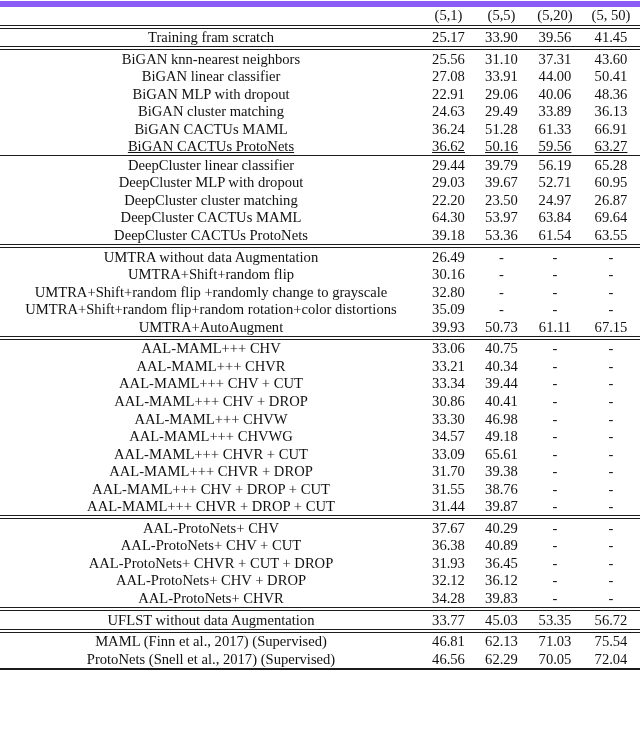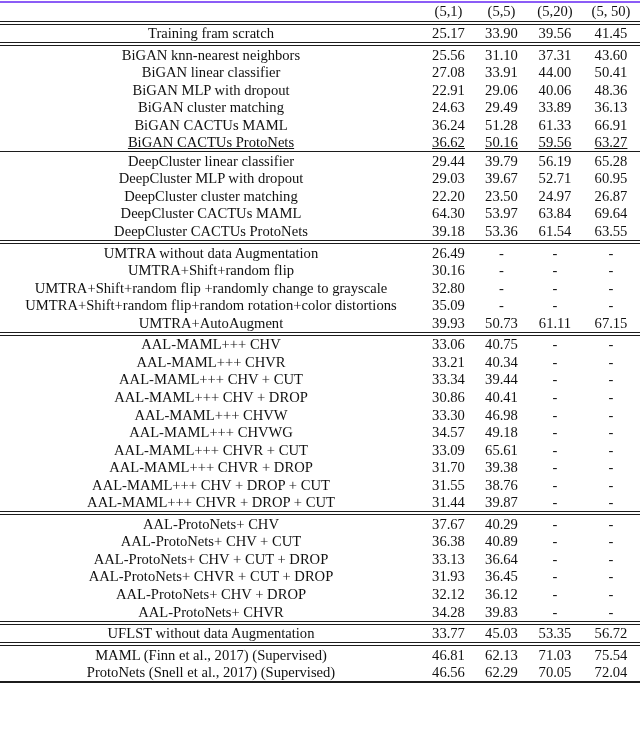--- a/index.html
+++ b/index.html
@@ -16,21 +16,21 @@
     color: #111111;
     overflow: hidden;
     position: relative;
     padding-top: 1px;
     box-sizing: border-box;
   }
   table.results {
     width: 640px;
     border-collapse: collapse;
     table-layout: fixed;
-    border-top: 2px solid #8b5cf6;
+    border-top: 6px solid #8b5cf6;
     border-bottom: 2.5px solid #1c1c1c;
     font-size: 14.6px;
   }
   table.results col.c-label { width: 422px; }
   table.results col.c-v1 { width: 53px; }
   table.results col.c-v2 { width: 53px; }
   table.results col.c-v3 { width: 54px; }
   table.results col.c-v4 { width: 58px; }
   table.results th, table.results td {
     padding: 0;
@@ -270,27 +270,20 @@
           <td>-</td>
         </tr>
         <tr>
           <td>AAL-ProtoNets+ CHV + CUT</td>
           <td>36.38</td>
           <td>40.89</td>
           <td>-</td>
           <td>-</td>
         </tr>
         <tr>
-          <td>AAL-ProtoNets+ CHV + CUT + DROP</td>
-          <td>33.13</td>
-          <td>36.64</td>
-          <td>-</td>
-          <td>-</td>
-        </tr>
-        <tr>
           <td>AAL-ProtoNets+ CHVR + CUT + DROP</td>
           <td>31.93</td>
           <td>36.45</td>
           <td>-</td>
           <td>-</td>
         </tr>
         <tr>
           <td>AAL-ProtoNets+ CHV + DROP</td>
           <td>32.12</td>
           <td>36.12</td>

